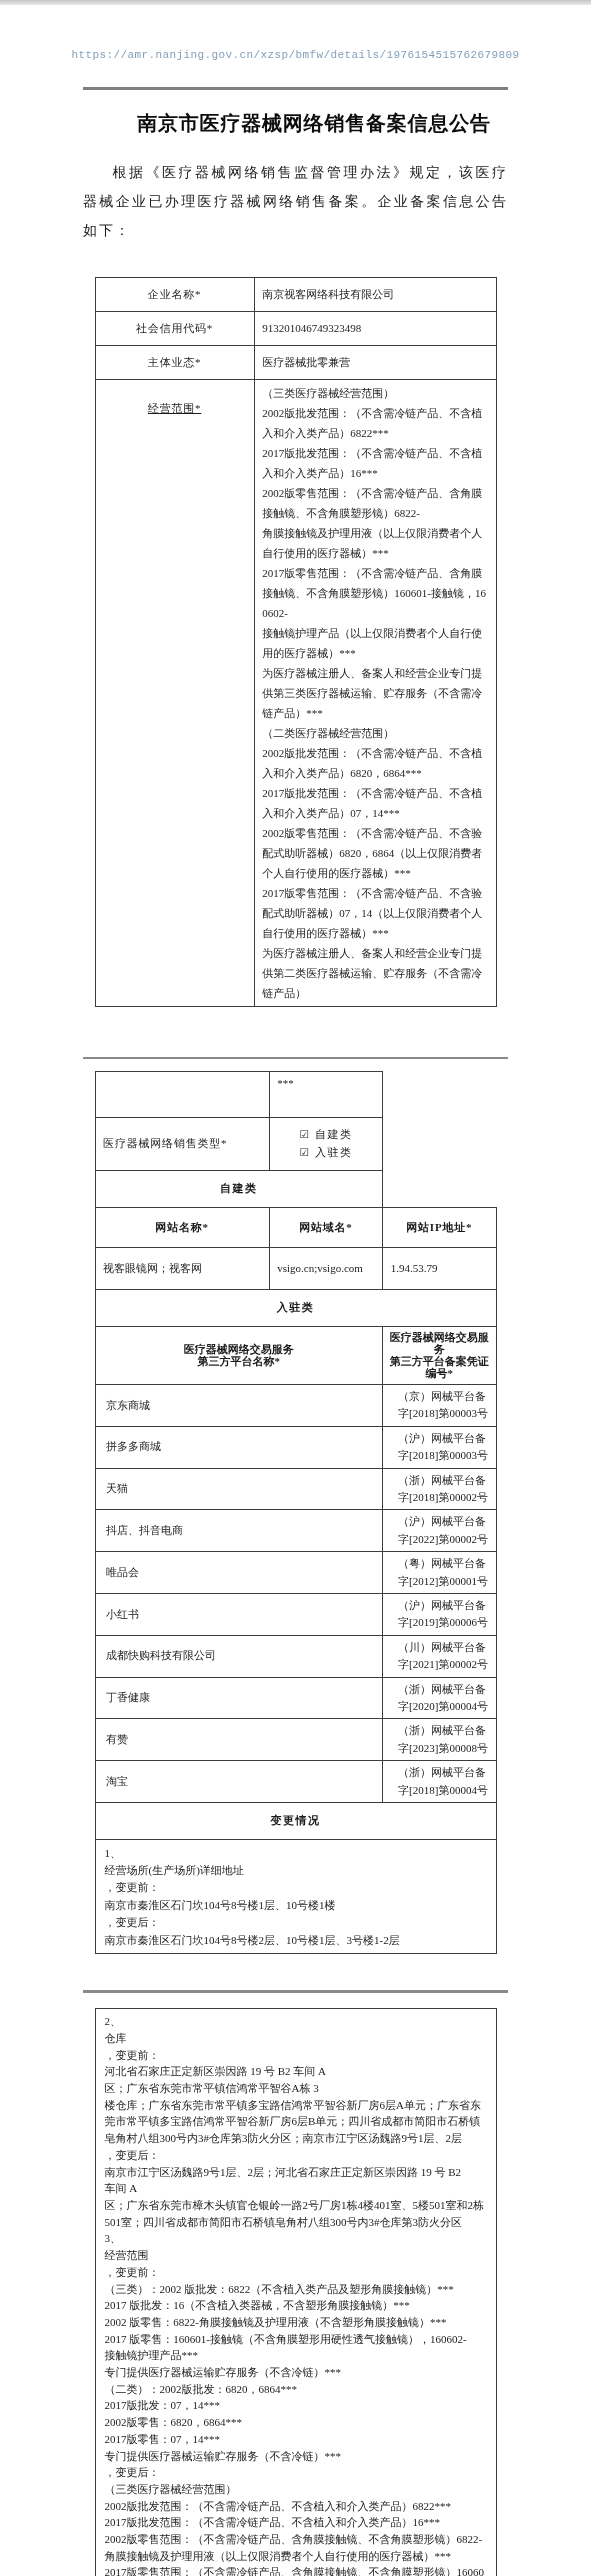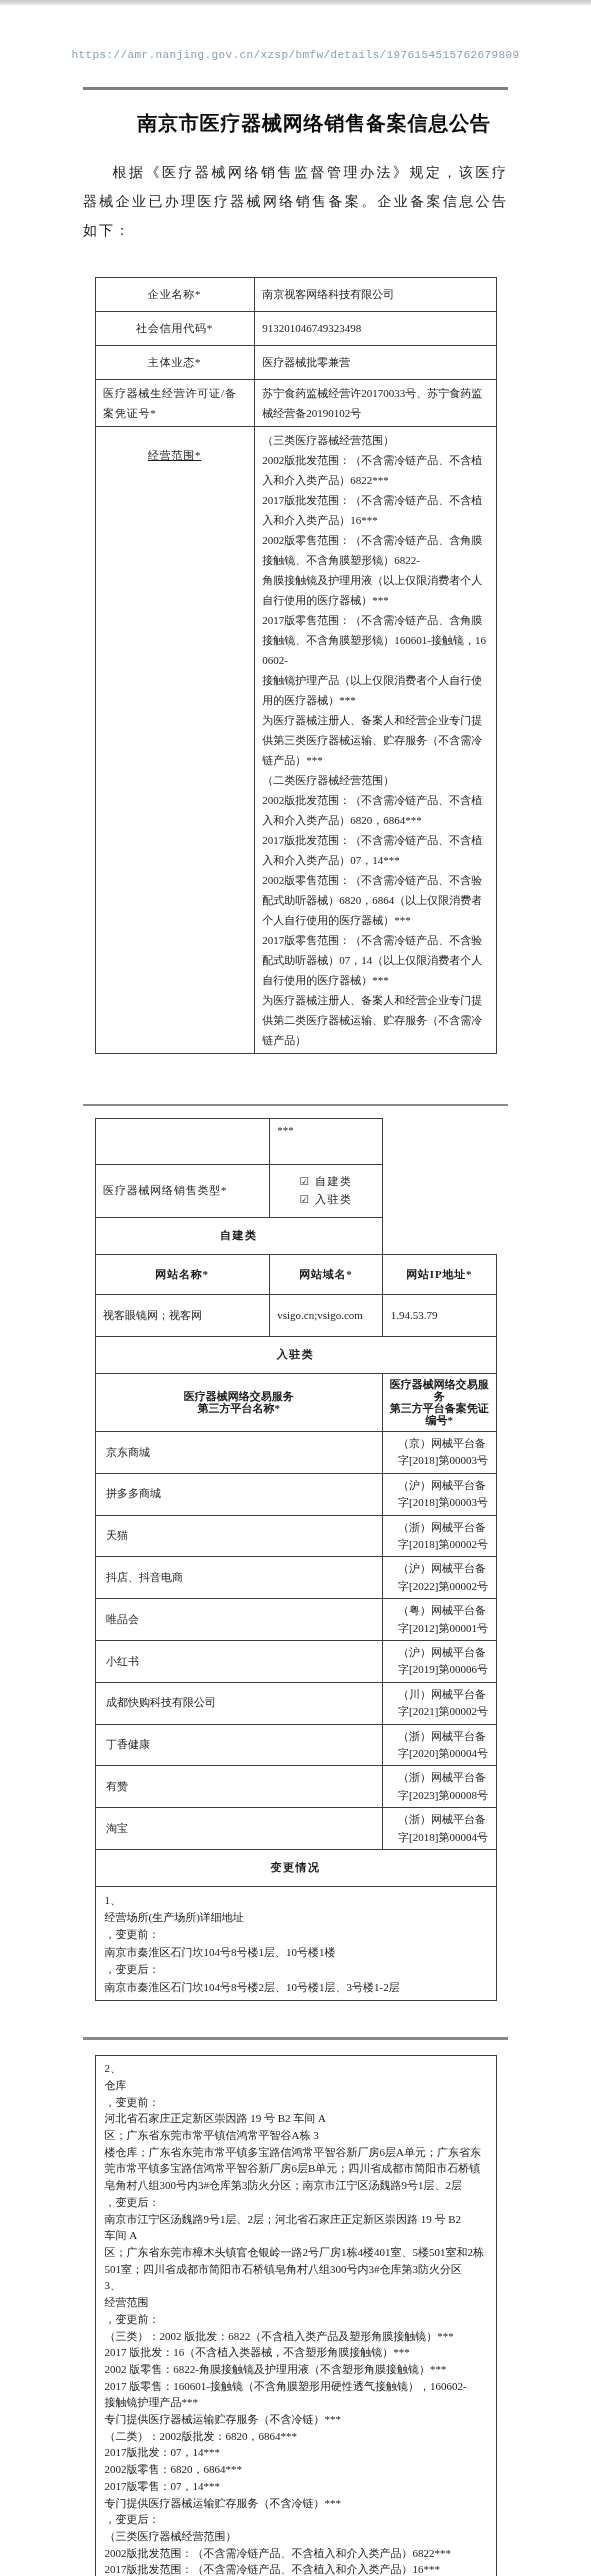--- a/index.html
+++ b/index.html
@@ -74,24 +74,20 @@
     <td class="lbl row-h">企业名称*</td>
     <td class="val">南京视客网络科技有限公司</td>
   </tr>
   <tr>
     <td class="lbl row-h">社会信用代码*</td>
     <td class="val">913201046749323498</td>
   </tr>
   <tr>
     <td class="lbl row-h">主体业态*</td>
     <td class="val">医疗器械批零兼营</td>
-  </tr>
-  <tr>
-    <td class="lbl lbl-long">医疗器械生经营许可证/备案凭证号*</td>
-    <td class="val">苏宁食药监械经营许20170033号、苏宁食药监械经营备20190102号</td>
   </tr>
   <tr>
     <td class="lbl lbl-top">经营范围*</td>
     <td class="val preline">（三类医疗器械经营范围）
 2002版批发范围：（不含需冷链产品、不含植入和介入类产品）6822***
 2017版批发范围：（不含需冷链产品、不含植入和介入类产品）16***
 2002版零售范围：（不含需冷链产品、含角膜接触镜、不含角膜塑形镜）6822-
 角膜接触镜及护理用液（以上仅限消费者个人自行使用的医疗器械）***
 2017版零售范围：（不含需冷链产品、含角膜接触镜、不含角膜塑形镜）160601-接触镜，160602-
 接触镜护理产品（以上仅限消费者个人自行使用的医疗器械）***

